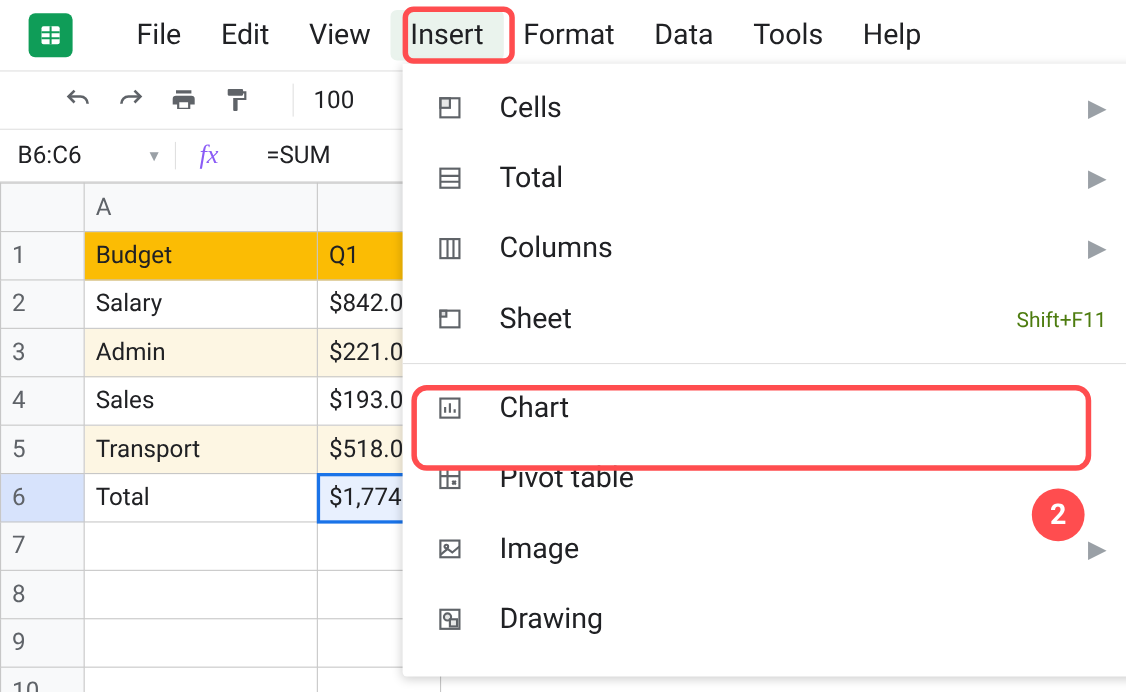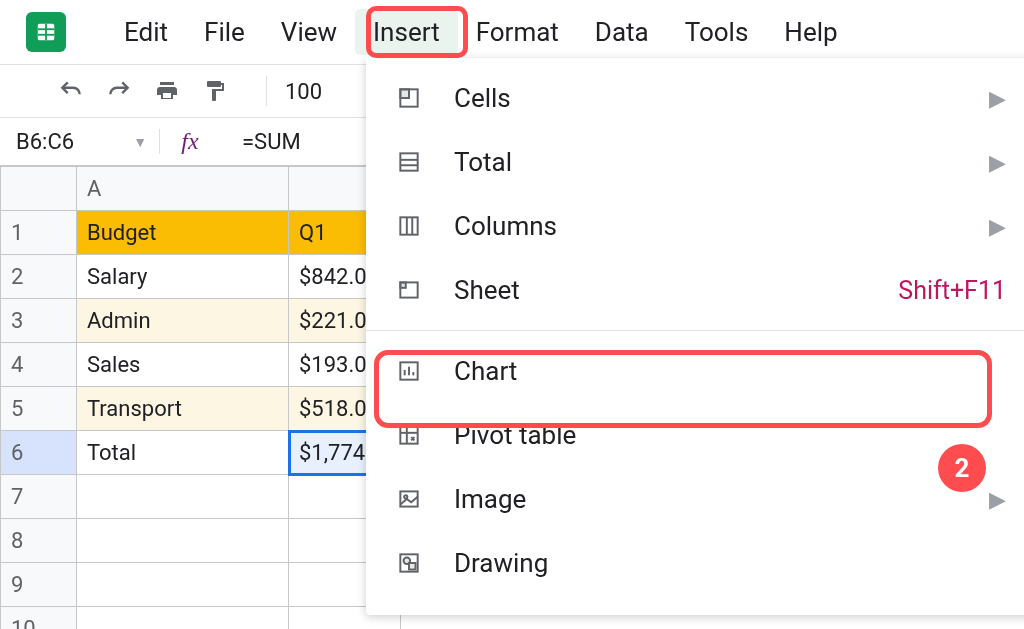--- a/index.html
+++ b/index.html
@@ -30,21 +30,21 @@
   .toolbar{display:flex;align-items:center;height:54px;border-top:1px solid var(--line);border-bottom:1px solid var(--line);padding-left:56px;font-size:20px;color:var(--muted);}
   .tb-icon{width:30px;height:30px;display:flex;align-items:center;justify-content:center;color:#5f6368;margin-right:18px;}
   .tb-divider{width:1px;height:30px;background:var(--line);margin:0 18px;}
   .zoom{font-size:22px;color:var(--text);}
   .zoom-right{margin-left:auto;padding-right:8px;font-size:22px;color:var(--text);}
 
   
   .formula-row{display:flex;align-items:center;height:48px;border-bottom:1px solid var(--line2);}
   .name-box{width:160px;display:flex;align-items:center;padding:0 12px 0 16px;font-size:22px;border-right:1px solid var(--line);}
   .name-box .caret{margin-left:auto;color:#9aa0a6;font-size:14px;}
-  .fx{width:60px;display:flex;align-items:center;justify-content:center;font-style:italic;font-size:24px;color:#701a75;font-family:Georgia, 'Times New Roman', serif;}
+  .fx{width:60px;display:flex;align-items:center;justify-content:center;font-style:italic;font-size:24px;color:#8b5cf6;font-family:Georgia, 'Times New Roman', serif;}
   .formula-text{padding-left:22px;font-size:22px;}
 
   
   .grid-wrap{position:relative;}
   .sheet{border-collapse:collapse;table-layout:fixed;}
   .sheet td,.sheet th{border:1px solid var(--line2);font-size:22px;height:44px;padding:0 10px;text-align:left;font-weight:400;}
   .col-head{background:#f8f9fa;text-align:center;color:#5f6368;font-size:20px;height:30px;padding:0;}
   .row-head{background:#f8f9fa;text-align:center;color:#5f6368;font-size:20px;width:76px;padding:0;}
   .sel-rowhead{background:#d7e3fc;}
   col.cA{width:212px;}
@@ -53,21 +53,21 @@
   .alt{background:var(--alt-row);}
   .sel-cell{outline:3px solid var(--cell-sel);outline-offset:-2px;background:#e8f0fe;}
   .bold{font-weight:700;}
   .num{text-align:left;padding-left:6px;}
 
   
   .dropdown{position:absolute;left:366px;top:58px;width:680px;background:#fff;box-shadow:0 2px 10px rgba(0,0,0,.2);border-radius:0 0 4px 4px;z-index:40;padding:8px 0 20px;}
   .dd-item{display:flex;align-items:center;height:64px;padding:0 40px 0 28px;font-size:26px;color:var(--text);cursor:default;}
   .dd-item .dd-icon{width:30px;height:30px;display:flex;align-items:center;justify-content:center;margin-right:30px;color:#5f6368;flex-shrink:0;}
   .dd-item .spacer{flex:1;}
-  .dd-item .shortcut{font-size:25px;color:#be185d;}
+  .dd-item .shortcut{font-size:19px;color:#4d7c0f;}
   .dd-item .sub-caret{color:#9aa0a6;font-size:22px;margin-left:auto;}
   .dd-sep{height:1px;background:var(--line);margin:8px 0;}
 
   
   .ann{position:absolute;border:5px solid var(--annotation);border-radius:10px;pointer-events:none;z-index:60;}
   .ann-insert{left:366px;top:6px;width:102px;height:52px;}
   .ann-chart{left:374px;top:350px;width:618px;height:78px;border-radius:14px;}
   .ann-badge{position:absolute;left:938px;top:444px;width:48px;height:48px;border-radius:50%;background:var(--annotation);color:#fff;display:flex;align-items:center;justify-content:center;font-size:26px;font-weight:700;z-index:70;}
 </style>
 </head>
@@ -76,22 +76,22 @@
 <div class="menubar">
   <div class="logo">
     <svg width="22" height="22" viewBox="0 0 24 24">
       <rect x="3" y="3" width="18" height="18" rx="2" fill="#fff"></rect>
       <line x1="3" y1="9" x2="21" y2="9" stroke="#0f9d58" stroke-width="2"></line>
       <line x1="3" y1="15" x2="21" y2="15" stroke="#0f9d58" stroke-width="2"></line>
       <line x1="12" y1="3" x2="12" y2="21" stroke="#0f9d58" stroke-width="2"></line>
     </svg>
   </div>
   <div class="menu-items" id="menu-items">
+      <div class="menu-item">File</div>
       <div class="menu-item">Edit</div>
-      <div class="menu-item">File</div>
       <div class="menu-item">View</div>
       <div class="menu-item active">Insert</div>
       <div class="menu-item">Format</div>
       <div class="menu-item">Data</div>
       <div class="menu-item">Tools</div>
       <div class="menu-item">Help</div>
     </div>
 </div>
 
 <div class="toolbar">

